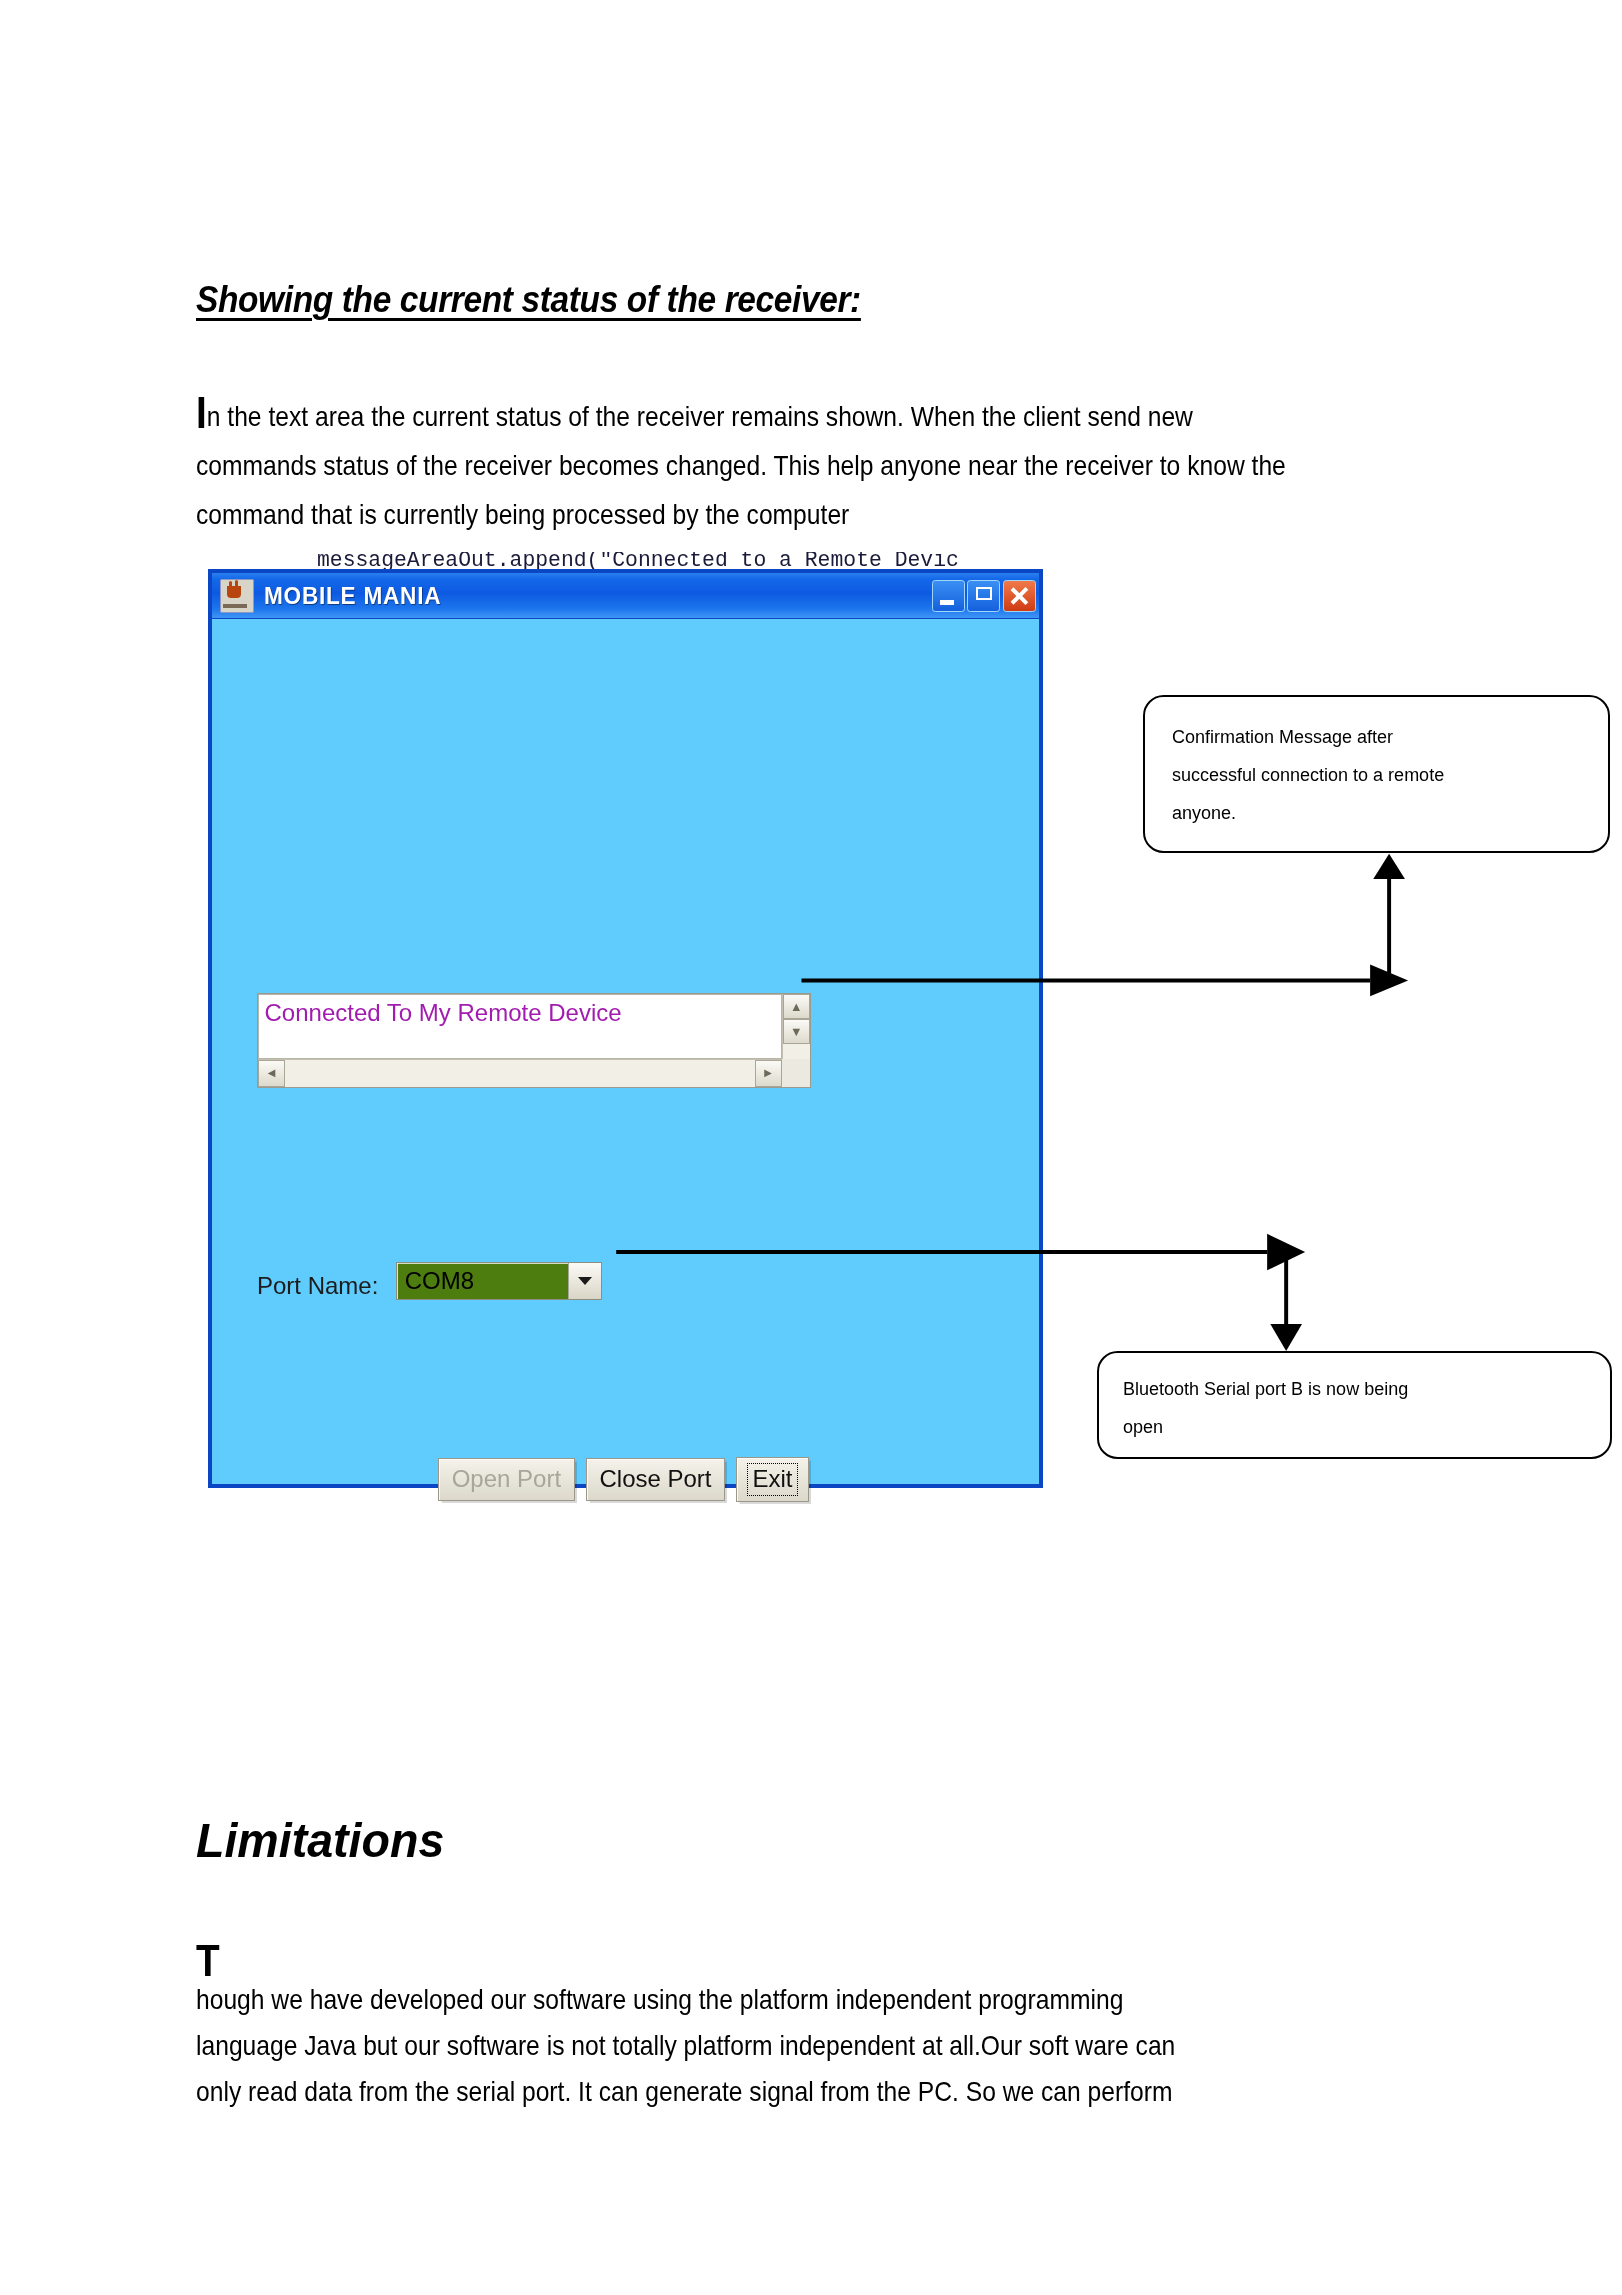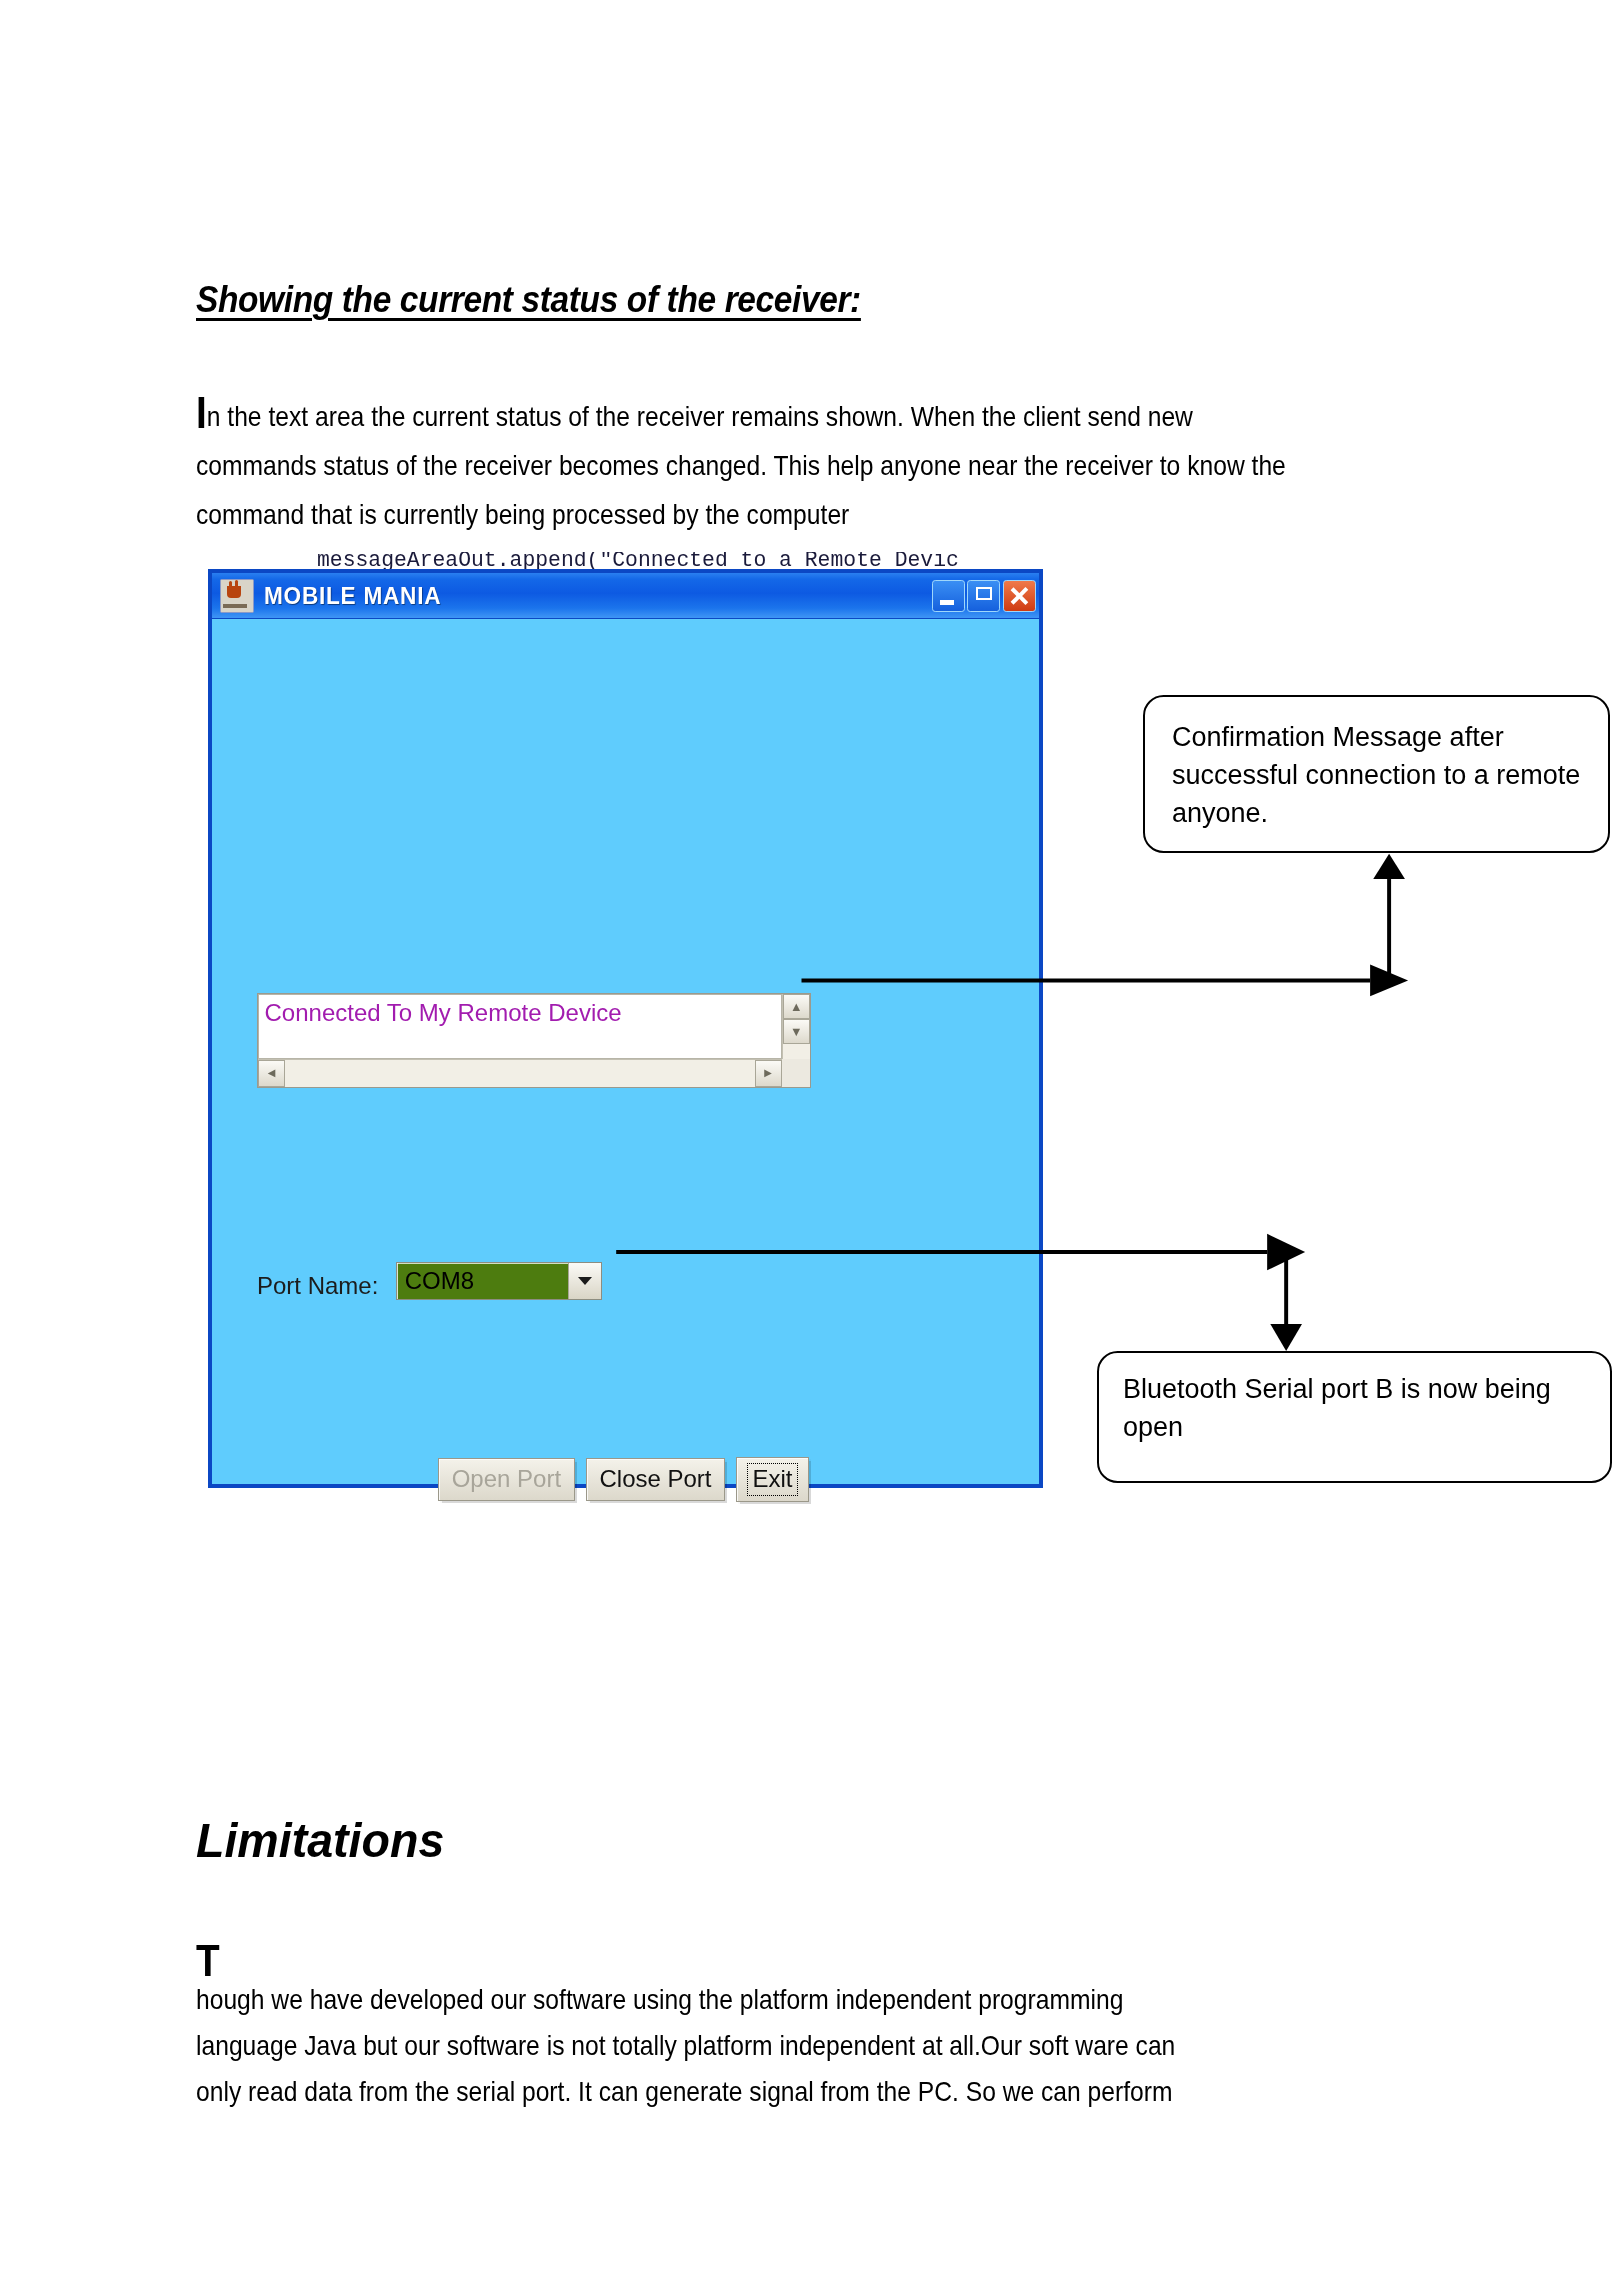--- a/index.html
+++ b/index.html
@@ -341,36 +341,36 @@
   }
 
   
   .callout {
     position: absolute;
     background: #ffffff;
     border: 2.4px solid #000000;
     border-radius: 20.6px;
     box-sizing: border-box;
     font-family: "Liberation Sans Narrow", "Liberation Sans", sans-serif;
-    font-size: 27px;
+    font-size: 18px;
     line-height: 38px;
     color: #000000;
     padding: 20.6px 20.6px 16px 27px;
   }
   #callout-1 {
     left: 1143px;
     top: 695px;
     width: 467px;
     height: 158px;
   }
   #callout-2 {
     left: 1097px;
     top: 1351px;
     width: 515px;
-    height: 132px;
+    height: 108px;
     padding: 17.4px 16px 14.3px 24px;
   }
   .callout span { display: block; }
 
   
   .arrows {
     position: absolute;
     left: 0; top: 0;
     width: 1622px; height: 2295px;
     pointer-events: none;

